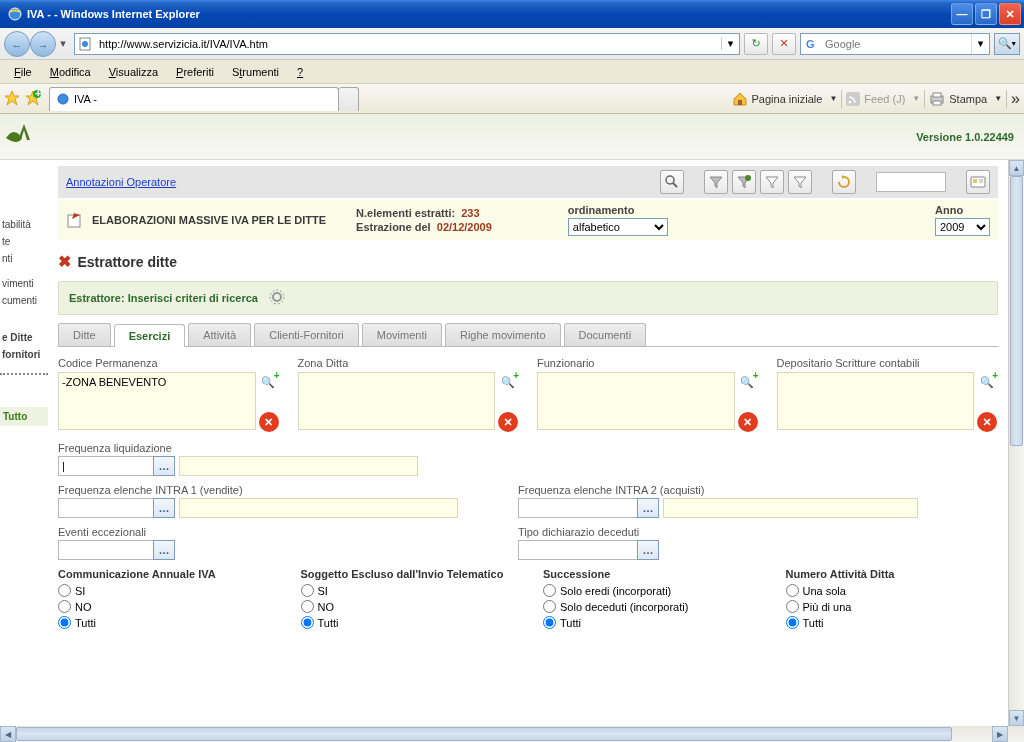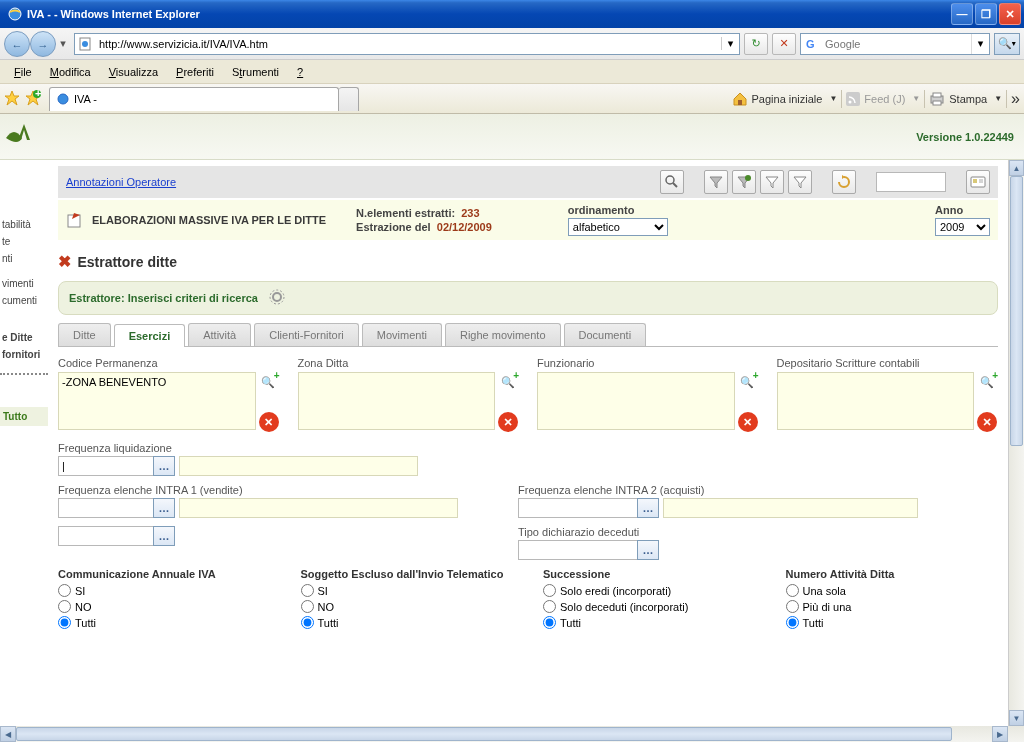--- a/index.html
+++ b/index.html
@@ -79,21 +79,21 @@
 .info-row .lbl { font-weight: bold; color: #444; }
 .info-row .lbl.title { color: #3a3a3a; }
 .info-row .val { color: #9c3a1a; font-weight: bold; }
 .info-cell { display: flex; flex-direction: column; gap: 2px; }
 .info-select { border: 1px solid #7f9db9; background: white; height: 18px; font-size: 11px; }
 
 .section-title { display: flex; align-items: center; gap: 6px; padding: 8px 0 10px 0; }
 .section-title .xicon { color: #c23b1e; font-size: 16px; font-weight: bold; }
 .section-title .stext { font-size: 14px; font-weight: bold; color: #333; }
 
-.subheader { background: #eef2e0; padding: 6px 10px; color: #2c6b2c; font-weight: bold; display: flex; align-items: center; gap: 10px; border: 1px solid #d8dcc0; border-radius: 8px; margin-bottom: 8px; }
+.subheader { background: #eef2e0; padding: 6px 10px; color: #2c6b2c; font-weight: bold; display: flex; align-items: center; gap: 10px; border: 1px solid #d8dcc0; border-radius: 2px; margin-bottom: 8px; }
 .gear { color: #888; }
 
 .tabsrow { display: flex; border-bottom: 1px solid #bbb; margin-bottom: 10px; }
 .tab { padding: 5px 14px; background: linear-gradient(to bottom, #eee, #ddd); border: 1px solid #bbb; border-bottom: none; margin-right: 3px; color: #777; border-radius: 3px 3px 0 0; cursor: pointer; }
 .tab.active { background: white; color: #2c6b2c; font-weight: bold; position: relative; top: 1px; }
 
 .criteria-row { display: flex; gap: 18px; margin-bottom: 10px; }
 .crit-col { flex: 1; min-width: 200px; }
 .crit-label { color: #555; margin-bottom: 3px; display: block; }
 .crit-wrapper { display: flex; position: relative; }
@@ -440,20 +440,21 @@
           <div class="form-ctrl">
             <input type="text" style="width: 120px;">
             <div class="pickbtn">…</div>
             <div class="yellowbox"></div>
           </div>
         </div>
       </div>
 
       <div class="form-row">
         <div class="form-group">
+          <span class="form-label">Eventi eccezionali</span>
           <div class="form-ctrl">
             <input type="text" style="width: 96px;">
             <div class="pickbtn">…</div>
           </div>
         </div>
         <div class="form-group">
           <span class="form-label">Tipo dichiarazio deceduti</span>
           <div class="form-ctrl">
             <input type="text" style="width: 120px;">
             <div class="pickbtn">…</div>

